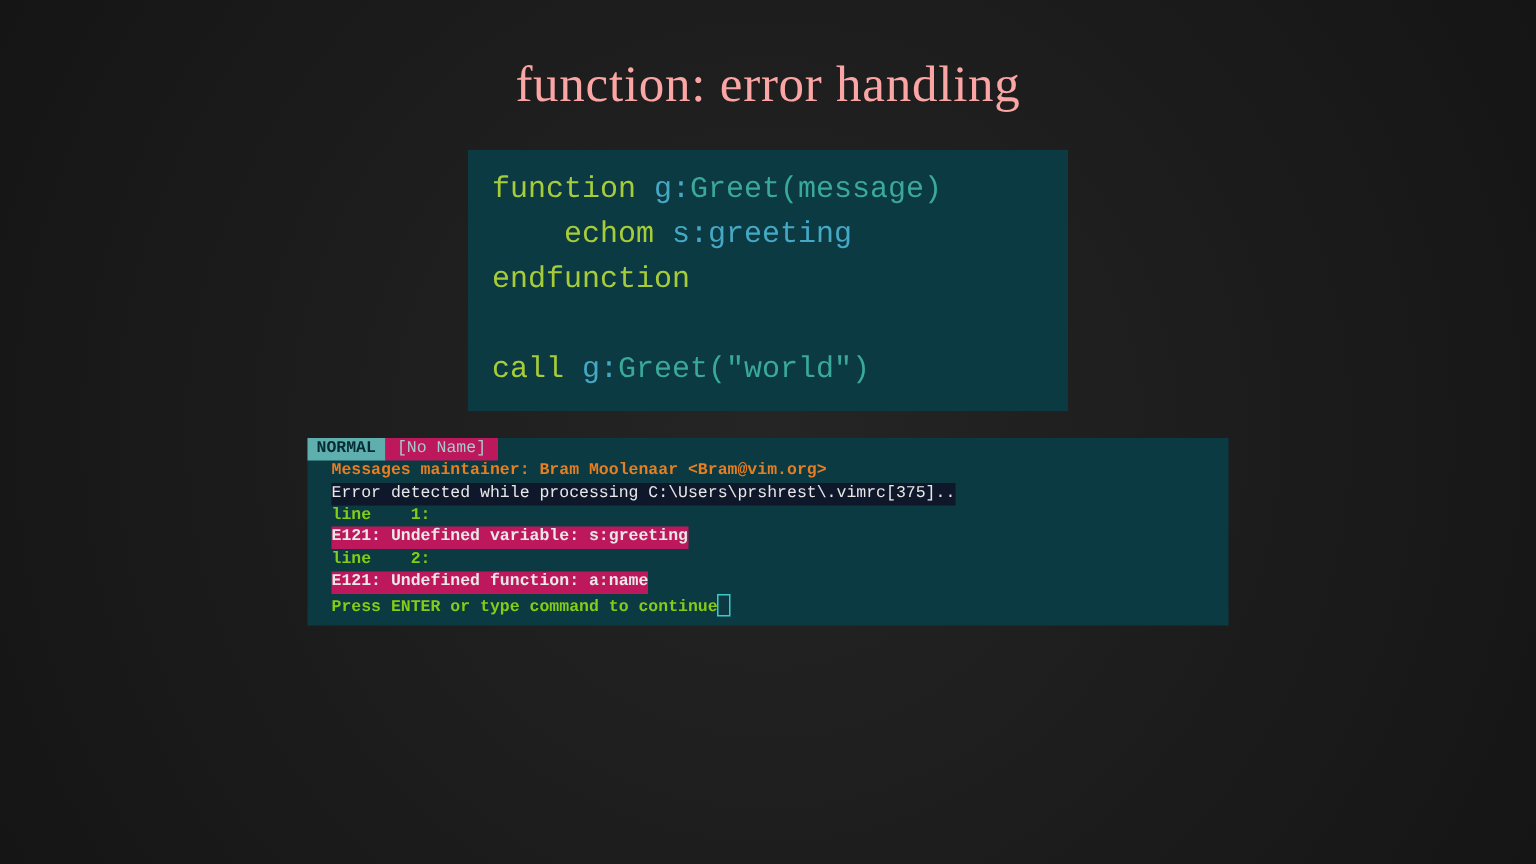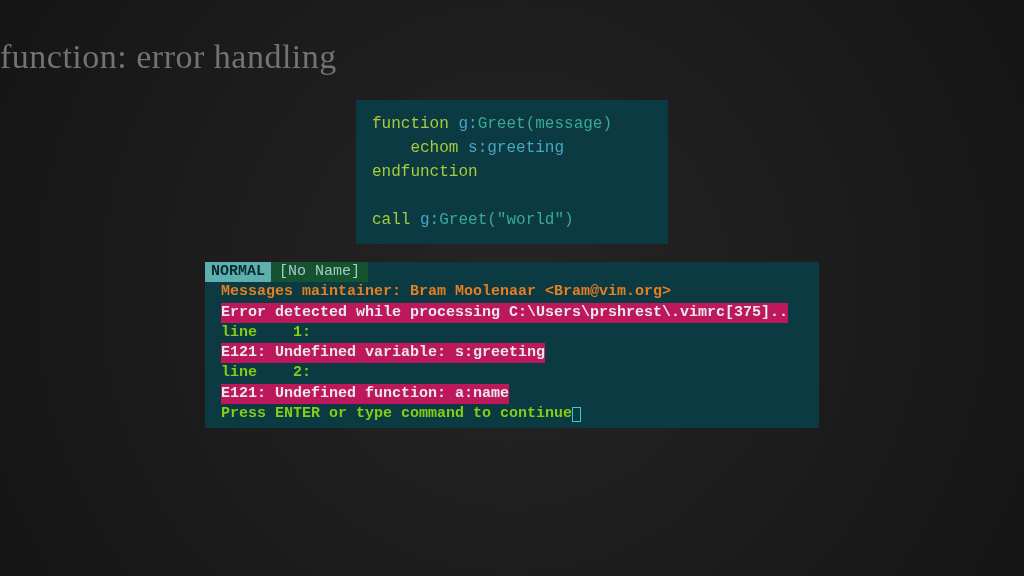--- a/index.html
+++ b/index.html
@@ -6,78 +6,78 @@
     body {
       width: 1024px;
       height: 576px;
       background: #1a1a1a;
       background-image: radial-gradient(circle at 50% 50%, #252525 0%, #151515 100%);
       font-family: Georgia, 'Times New Roman', serif;
       position: relative;
       overflow: hidden;
     }
     .slide-title {
-      text-align: left;
-      color: #737373;
+      text-align: center;
+      color: #fca5a5;
       font-size: 34px;
       font-weight: normal;
       padding-top: 38px;
       letter-spacing: 0.5px;
     }
     .code-block {
       background: #0b3a42;
       margin: 24px auto 0;
-      width: 312px;
+      width: 400px;
       padding: 12px 16px;
       font-family: 'Consolas', 'Courier New', monospace;
-      font-size: 16px;
+      font-size: 20px;
       line-height: 1.5;
     }
     .code-line { white-space: pre; }
     .kw { color: #a6cc3a; }
     .scope { color: #45a8c5; }
     .func { color: #3aa89a; }
     .paren { color: #3aa89a; }
     .arg { color: #3aa89a; }
     .var { color: #45a8c5; }
     .str { color: #3aa89a; }
     .terminal {
       width: 614px;
       margin: 18px auto 0;
       background: #0b3a42;
       font-family: 'Consolas', 'Courier New', monospace;
-      font-size: 15px;
+      font-size: 11px;
       line-height: 1.35;
       padding-bottom: 4px;
     }
     .status-line {
       display: flex;
       align-items: center;
     }
     .mode-badge {
       background: #5fafaf;
       color: #052b33;
       padding: 0 6px;
       font-weight: bold;
     }
     .file-name {
-      background: #14532d;
+      background: #be185d;
       color: #a8c8cc;
       padding: 0 8px;
     }
     .status-rest {
       flex: 1;
       background: #0b3a42;
     }
     .term-line { padding: 0 16px; white-space: pre; }
     .orange { color: #e67e22; font-weight: bold; }
     .hl-red {
-      background: #be185d;
+      background: #0f172a;
       color: #e8e8e8;
-      font-weight: bold;
+      font-weight: normal;
       display: inline-block;
     }
     .hl-err {
       background: #be185d;
       color: #e8e8e8;
       font-weight: bold;
       display: inline-block;
     }
     .cyan { color: #84cc16; font-weight: bold; }
     .press-cursor {

